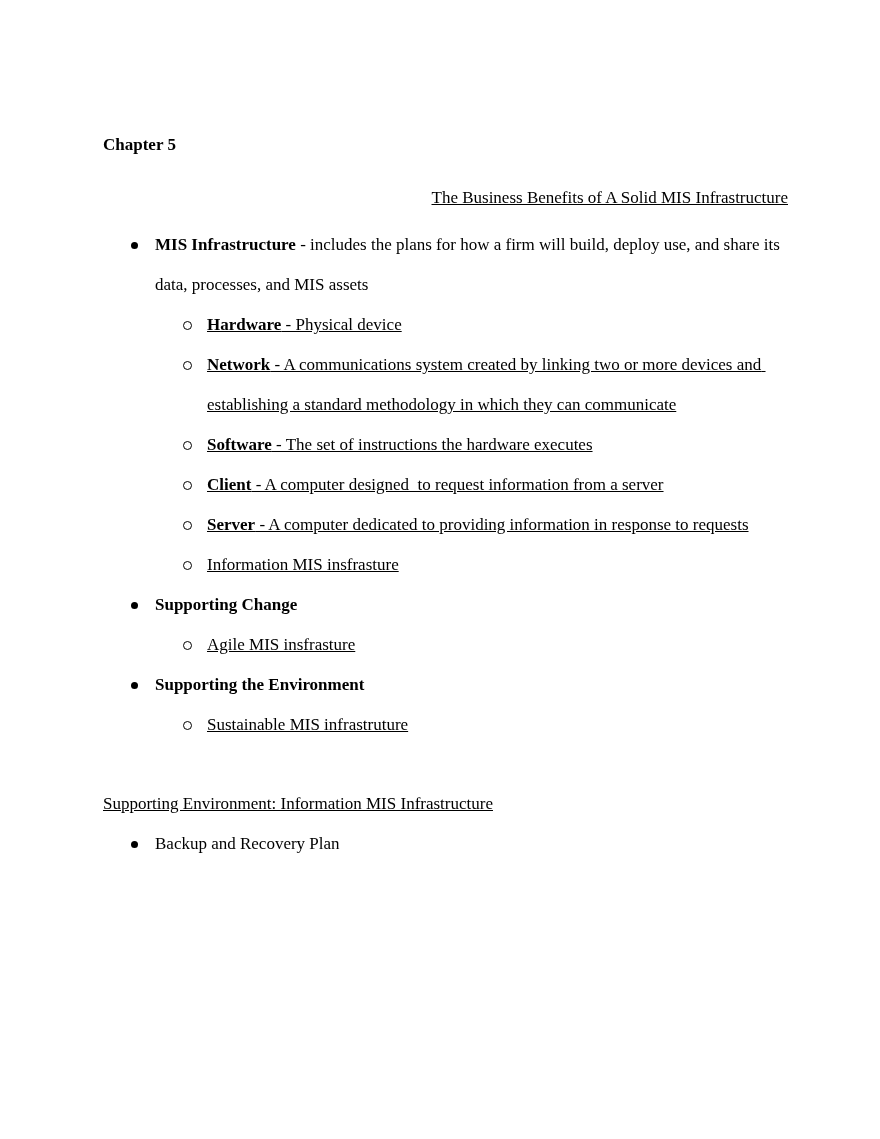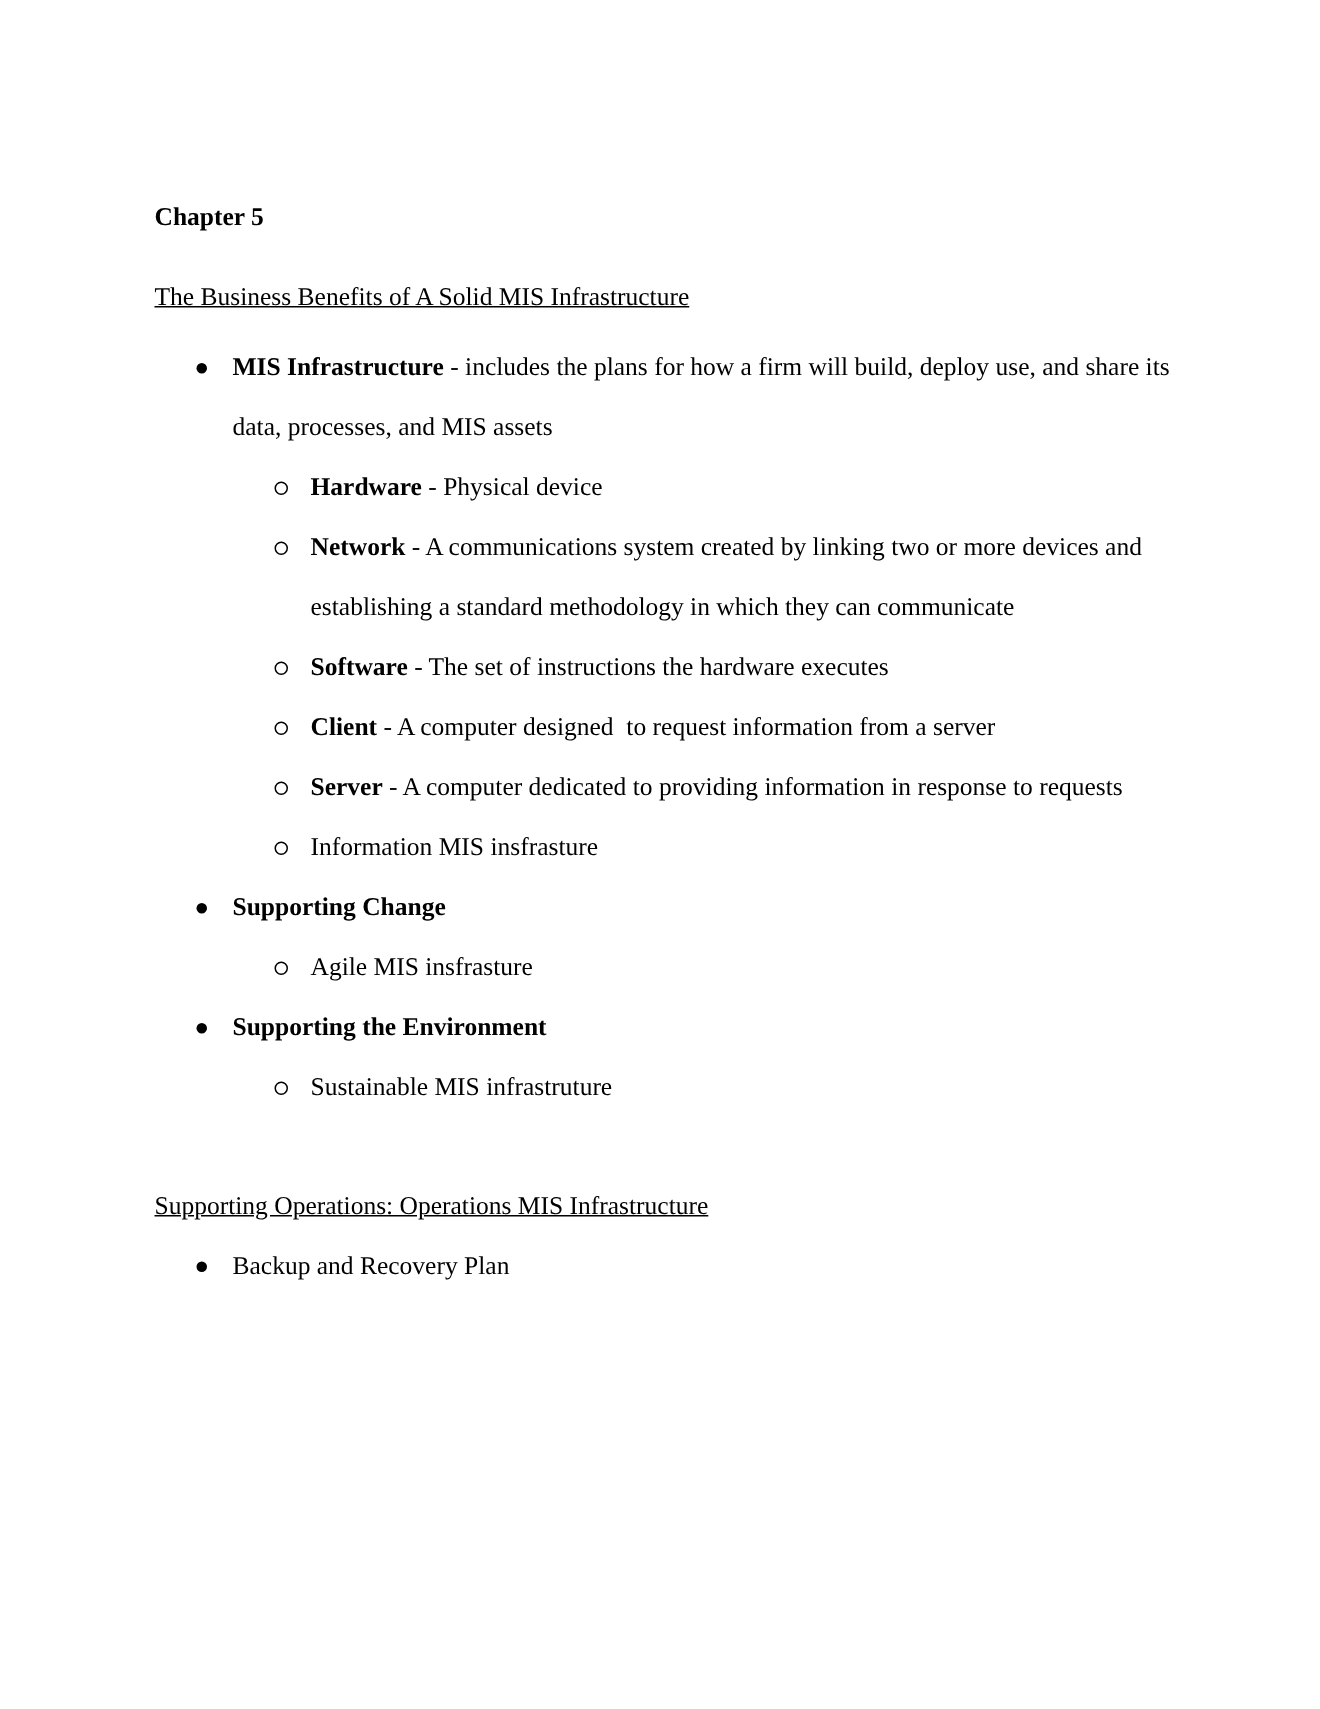--- a/index.html
+++ b/index.html
@@ -12,25 +12,25 @@
     background: #ffffff;
     color: #000000;
     font-family: "Liberation Serif", serif;
     font-size: 17px;
     line-height: 40px;
     padding: 125px 92px 0 103px;
     overflow: hidden;
   }
   .chapter { font-weight: bold; }
   .section-heading { text-decoration: underline; }
-  .sh-1 { margin-top: 13px; }
+  .sh-1 { margin-top: 13px; text-align: right; }
   .sh-2 { margin-top: 39px; }
   .li { position: relative; }
   .l1 { padding-left: 52px; }
-  .l2 { padding-left: 104px; }
+  .l2 { padding-left: 104px; text-decoration: underline; }
   .gap-before { margin-top: 40px; }
   .first-li { margin-top: 7px; }
   .marker { position: absolute; display: block; }
   .disc {
     left: 28px; top: 17px;
     width: 7px; height: 7px;
     background: #000; border-radius: 50%;
   }
   .circle {
     left: 80px; top: 16px;
@@ -100,20 +100,20 @@
   <div class="li l1">
     <span class="marker disc"></span>
     <span class="txt"><strong>Supporting the Environment</strong><span></span></span>
   </div>
 
   <div class="li l2">
     <span class="marker circle"></span>
     <span class="txt"><strong></strong><span>Sustainable MIS infrastruture</span></span>
   </div>
 
-  <p class="section-heading sh-2">Supporting Operations: Operations MIS Infrastructure</p>
+  <p class="section-heading sh-2">Supporting Environment: Information MIS Infrastructure</p>
 
   <div class="li l1">
     <span class="marker disc"></span>
     <span class="txt"><strong></strong><span>Backup and Recovery Plan</span></span>
   </div>
 
 </div>
 
 </body></html>

